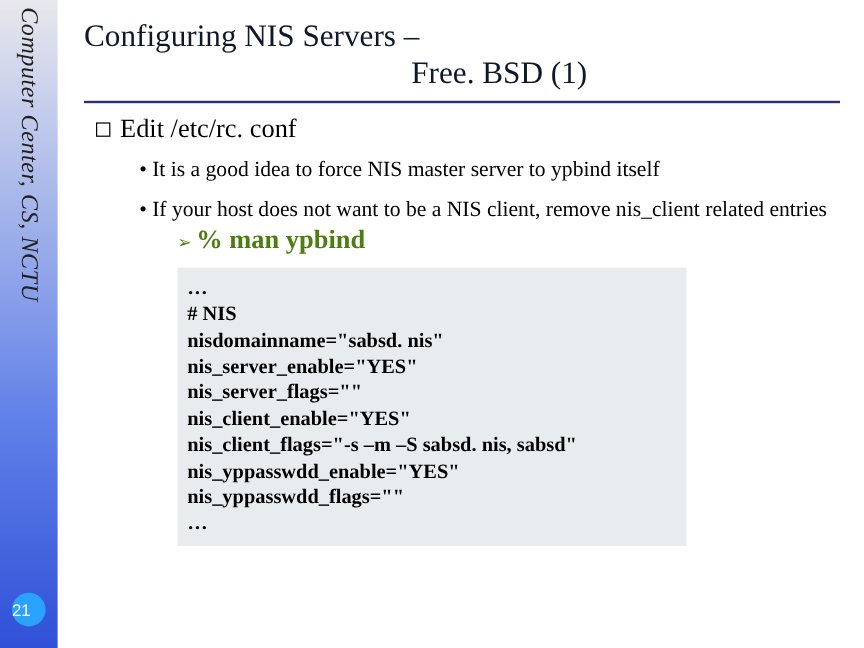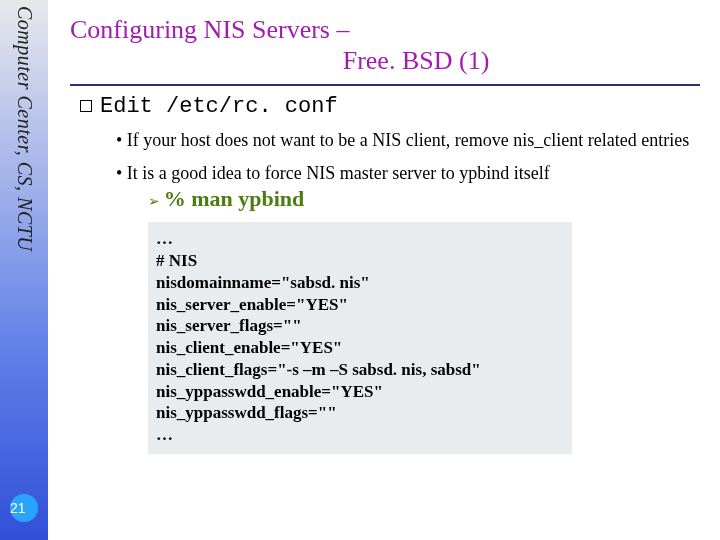--- a/index.html
+++ b/index.html
@@ -32,28 +32,28 @@
     font-family: Arial, sans-serif;
     font-size: 14px;
   }
   .content {
     position: absolute;
     left: 70px; top: 14px;
     width: 630px;
   }
   .title {
     font-size: 26px;
-    color: #a21caf;
+    color: #0f172a;
     line-height: 1.2;
     padding-bottom: 8px;
     border-bottom: 2px solid #2d2d7a;
     margin-bottom: 4px;
   }
   .title .line2 { padding-left: 62px; display: block; text-align: center; }
-  .lvl1 { margin-left: 10px; margin-top: 8px; font-size: 22px; color: #000; font-family: Liberation Mono, monospace; }
+  .lvl1 { margin-left: 10px; margin-top: 8px; font-size: 22px; color: #000; }
   .lvl1 .box { display:inline-block; width:12px; height:12px; border:1.6px solid #000; margin-right:8px; vertical-align: 0px; }
   .lvl2 { margin-left: 46px; margin-top: 10px; font-size: 18px; color:#000; text-indent: -14px; padding-left: 14px; line-height: 1.25; }
   .lvl2::before { content: "• "; }
   .lvl3 { margin-left: 78px; margin-top: 2px; font-size: 22px; color:#4d7c0f; }
   .lvl3::before { content: "\0027A2  "; font-family: Arial, sans-serif; font-size: 14px; }
   .codebox {
     margin-top: 10px;
     margin-left: 78px;
     width: 424px;
     background: #e9ecef;
@@ -82,22 +82,22 @@
   <div class="content">
     <div class="title">
       <span>Configuring NIS Servers –</span>
       <span class="line2">Free. BSD (1)</span>
     </div>
 
     <div class="lvl1">
       <span class="box"></span><span>Edit /etc/rc. conf</span>
     </div>
 
+    <div class="lvl2"><span>It is a good idea to force NIS master server to ypbind itself</span></div>
     <div class="lvl2"><span>If your host does not want to be a NIS client, remove nis_client related entries</span></div>
-    <div class="lvl2"><span>It is a good idea to force NIS master server to ypbind itself</span></div>
     <div class="lvl3"><b><span>% man ypbind</span></b></div>
 
     <div class="codebox">
       <div class="line">…</div>
       <div class="line"># NIS</div>
       <div class="line">nisdomainname="sabsd. nis"</div>
       <div class="line">nis_server_enable="YES"</div>
       <div class="line">nis_server_flags=""</div>
       <div class="line">nis_client_enable="YES"</div>
       <div class="line">nis_client_flags="-s –m –S sabsd. nis, sabsd"</div>

